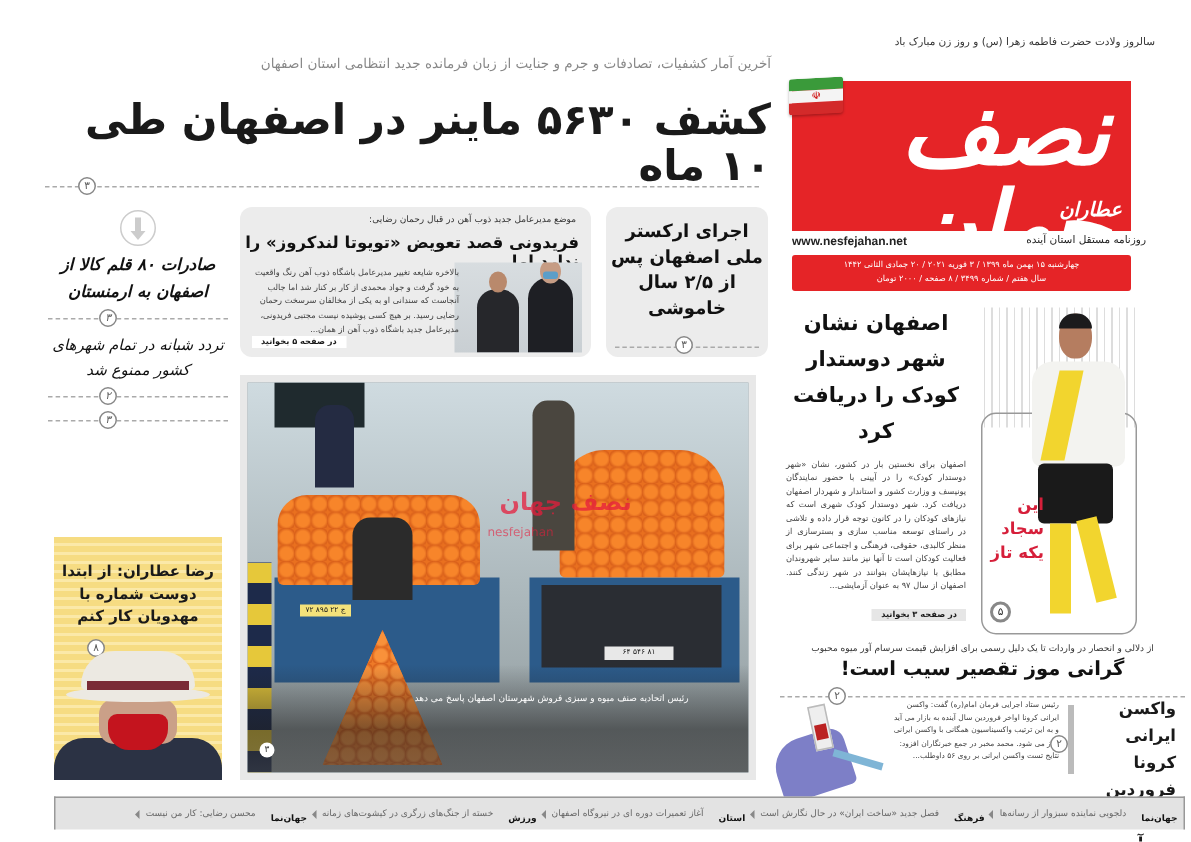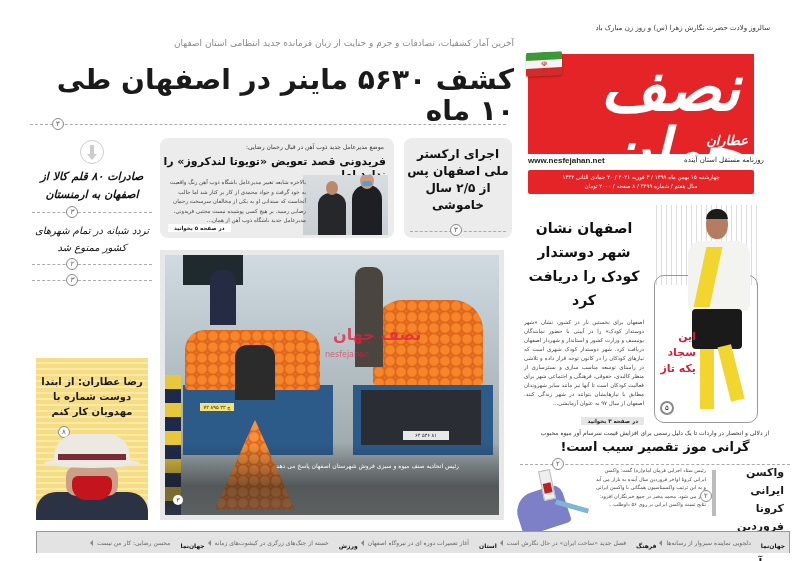--- a/index.html
+++ b/index.html
@@ -86,21 +86,21 @@
   .plate2 { position: absolute; right: 50px; top: 176px; width: 46px; height: 9px; background: #e8e8e8; font-size: 5px; line-height: 9px; text-align: center; direction: ltr; }
   .watermark { position: absolute; left: 168px; top: 70px; font-size: 16px; font-weight: bold; color: rgba(230,30,60,0.75); }
   .watermark2 { position: absolute; left: 160px; top: 95px; font-size: 8px; font-weight: normal; color: rgba(230,30,60,0.6); direction: ltr; }
   .fs-caption-wrap { position: absolute; left: 0; right: 0; bottom: 0; height: 72px; background: linear-gradient(180deg,rgba(0,0,0,0) 0%,rgba(30,30,30,0.55) 60%,rgba(60,60,60,0.6) 100%); }
   .fs-kicker { position: absolute; right: 40px; bottom: 46px; font-size: 6px; color: #fff; }
   .fs-title { position: absolute; right: 22px; bottom: 16px; font-size: 15px; font-weight: bold; color: #fff; text-shadow: 0 1px 2px #000; }
   .fs-mark { position: absolute; left: 8px; bottom: 10px; width: 10px; height: 10px; border-radius: 50%; background: #fff; font-size: 6px; text-align: center; line-height: 10px; color: #333; }
 
   
   #isfahan-story { left: 520px; top: 200px; width: 128px; height: 220px; }
-  .is-title { text-align: center; font-size: 14px; font-weight: bold; line-height: 24px; color: #111; margin-top: 16px; }
+  .is-title { text-align: center; font-size: 14px; font-weight: bold; line-height: 24px; color: #111; margin-top: 4px; }
   .is-body { margin-top: 6px; font-size: 5.5px; line-height: 9px; color: #444; text-align: justify; padding: 0 4px; }
   .is-more { margin: 4px 4px 0 0; display: inline-block; background: #e6e6e6; font-size: 5.5px; font-weight: bold; padding: 1px 6px; }
 
   #player { left: 652px; top: 205px; width 140px; width: 140px; height: 218px; }
   .pl-frame { position: absolute; left: 2px; top: 70px; width: 104px; height: 148px; border: 1px solid #999; border-radius: 10px; }
   .pl-stripes { position: absolute; left: 0; top: 0; width: 108px; height: 80px; background: repeating-linear-gradient(90deg,transparent 0,transparent 4px,#ddd 4px,#ddd 5px); }
   .pl-body { position: absolute; left: 36px; top: 36px; width: 62px; height: 70px; background: #f3f3f0; border-radius: 14px 14px 6px 6px; }
   .pl-body::before { content: ""; position: absolute; left: 12px; top: 6px; width: 16px; height: 60px; background: #f2d52e; transform: skewX(-12deg); }
   .pl-head { position: absolute; left: 54px; top: 4px; width: 22px; height: 30px; background: #b57d60; border-radius: 50% 50% 45% 45%; }
   .pl-head::before { content: ""; position: absolute; left: 0; top: 0; width: 22px; height: 10px; background: #1c1b1c; border-radius: 10px 10px 0 0; }
@@ -129,21 +129,21 @@
   
   #ticker { left: 36px; top: 531px; width: 754px; height: 22px; background: #e3e3e3; border-top: 1px solid #999; border-left: 1px solid #999; border-right: 1px solid #999; display: flex; flex-direction: row; align-items: center; font-size: 6px; white-space: nowrap; overflow: hidden; }
   .tk-section { font-weight: bold; color: #111; font-size: 6px; padding: 6px 4px 0; }
   .tk-item { color: #666; padding: 0 6px; position: relative; }
   .tk-item::after { content: ""; position: absolute; left: -1px; top: 1px; border-top: 3px solid transparent; border-bottom: 3px solid transparent; border-right: 3px solid #888; }
 </style>
 </head>
 <body>
 
 <div id="masthead" class="abs">
-  <div class="mast-top">سالروز ولادت حضرت نگارش زهرا (س) و روز زن مبارک باد</div>
+  <div class="mast-top">سالروز ولادت حضرت فاطمه زهرا (س) و روز زن مبارک باد</div>
   <div class="logo-box">
     <div class="logo-text">نصف جهان</div>
     <div class="logo-sub">عطاران</div>
   </div>
   <div class="flag">
     <div class="g"></div>
     <div class="w">
         <span>☫</span>
       </div>
     <div class="r"></div>

